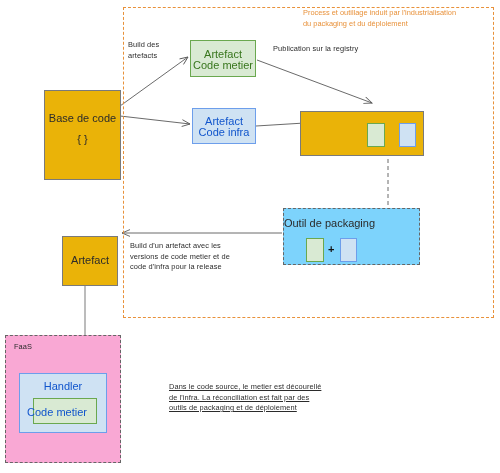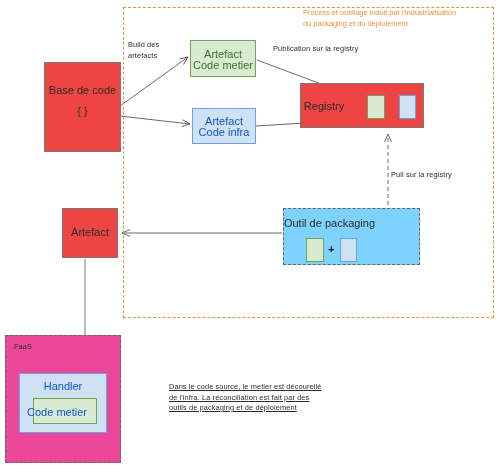--- a/index.html
+++ b/index.html
@@ -40,22 +40,23 @@
     position: absolute;
     width: 100%;
     text-align: center;
     font-size: 11px;
     line-height: 10.5px;
     color: #2b2b2b;
     white-space: pre-line;
   }
   
   .rect-plain {
-    background: #ef4444;
+    background: #eab308;
     border: 1px solid #7a7a7a;
+    margin-top: 28px;
   }
   .rect-green {
     background: #d9ead3;
     border: 1px solid #6aa84f;
     color: #38761d;
   }
   .rect-green .boxlabel { color: #38761d; }
   .rect-blue {
     background: #cfe2f3;
     border: 1px solid #6d9eeb;
@@ -145,53 +146,54 @@
     <div class="boxlabel" style="top:8px;">Artefact
 Code metier</div>
   </div>
 
   <div class="node rect-blue" style="left:192px; top:108px; width:64px; height:36px;">
     <div class="boxlabel" style="top:7px;">Artefact
 Code infra</div>
   </div>
 
   <div class="node rect-plain" style="left:300px; top:83px; width:124px; height:45px;">
-    <div class="boxlabel" style="top:17px; left:-38px;">Registry</div>
     <div class="swatch-green" style="left:66px; top:11px; width:16px; height:22px;"></div>
     <div class="swatch-blue" style="left:98px; top:11px; width:15px; height:22px;"></div>
   </div>
 
   <div class="node rect-plain" style="left:62px; top:208px; width:56px; height:50px;">
     <div class="boxlabel" style="top:18px;">Artefact</div>
   </div>
 
   <div class="node rect-dashed-grey" style="left:283px; top:208px; width:137px; height:57px;">
     <div class="boxlabel" style="top:9px; left:-22px;">Outil de packaging</div>
     <div class="swatch-green" style="left:22px; top:29px; width:16px; height:22px;"></div>
     <div class="plus" style="left:44px; top:35px;">+</div>
     <div class="swatch-blue" style="left:56px; top:29px; width:15px; height:22px;"></div>
   </div>
 
-  <div class="node rect-dashed-grey" style="left:5px; top:335px; width:116px; height:128px; background:#ec4899;">
+  <div class="node rect-dashed-grey" style="left:5px; top:335px; width:116px; height:128px; background:#f9a8d4;">
     <div class="label" style="left:8px; top:6px;">FaaS</div>
 
     <div class="node rect-blue" style="left:13px; top:37px; width:88px; height:60px;text-decoration:underline;">
       <div class="boxlabel" style="top:7px;">Handler</div>
 
       <div class="node rect-green" style="left:13px; top:24px; width:64px; height:26px;">
         <div class="boxlabel" style="top:8px; left:-8px;">Code metier</div>
       </div>
     </div>
   </div>
 
   <div class="label" style="left:273px; top:44px; width:120px;">Publication sur la registry</div>
 
   <div class="label" style="left:128px; top:40px; width:60px;">Build des
 artefacts</div>
 
-  <div class="label" style="left:391px; top:170px; width:110px;">Pull sur la registry</div>
 
+  <div class="label" style="left:130px; top:241px; width:145px;">Build d'un artefact avec les
+versions de code metier et de
+code d'infra pour la release</div>
 
   <div class="label" style="left:169px; top:382px; width:200px;text-decoration:underline;">Dans le code source, le metier est décourellé
 de l'infra. La réconciliation est fait par des
 outils de packaging et de déploiement</div>
 
 </div>
 
 </body></html>

